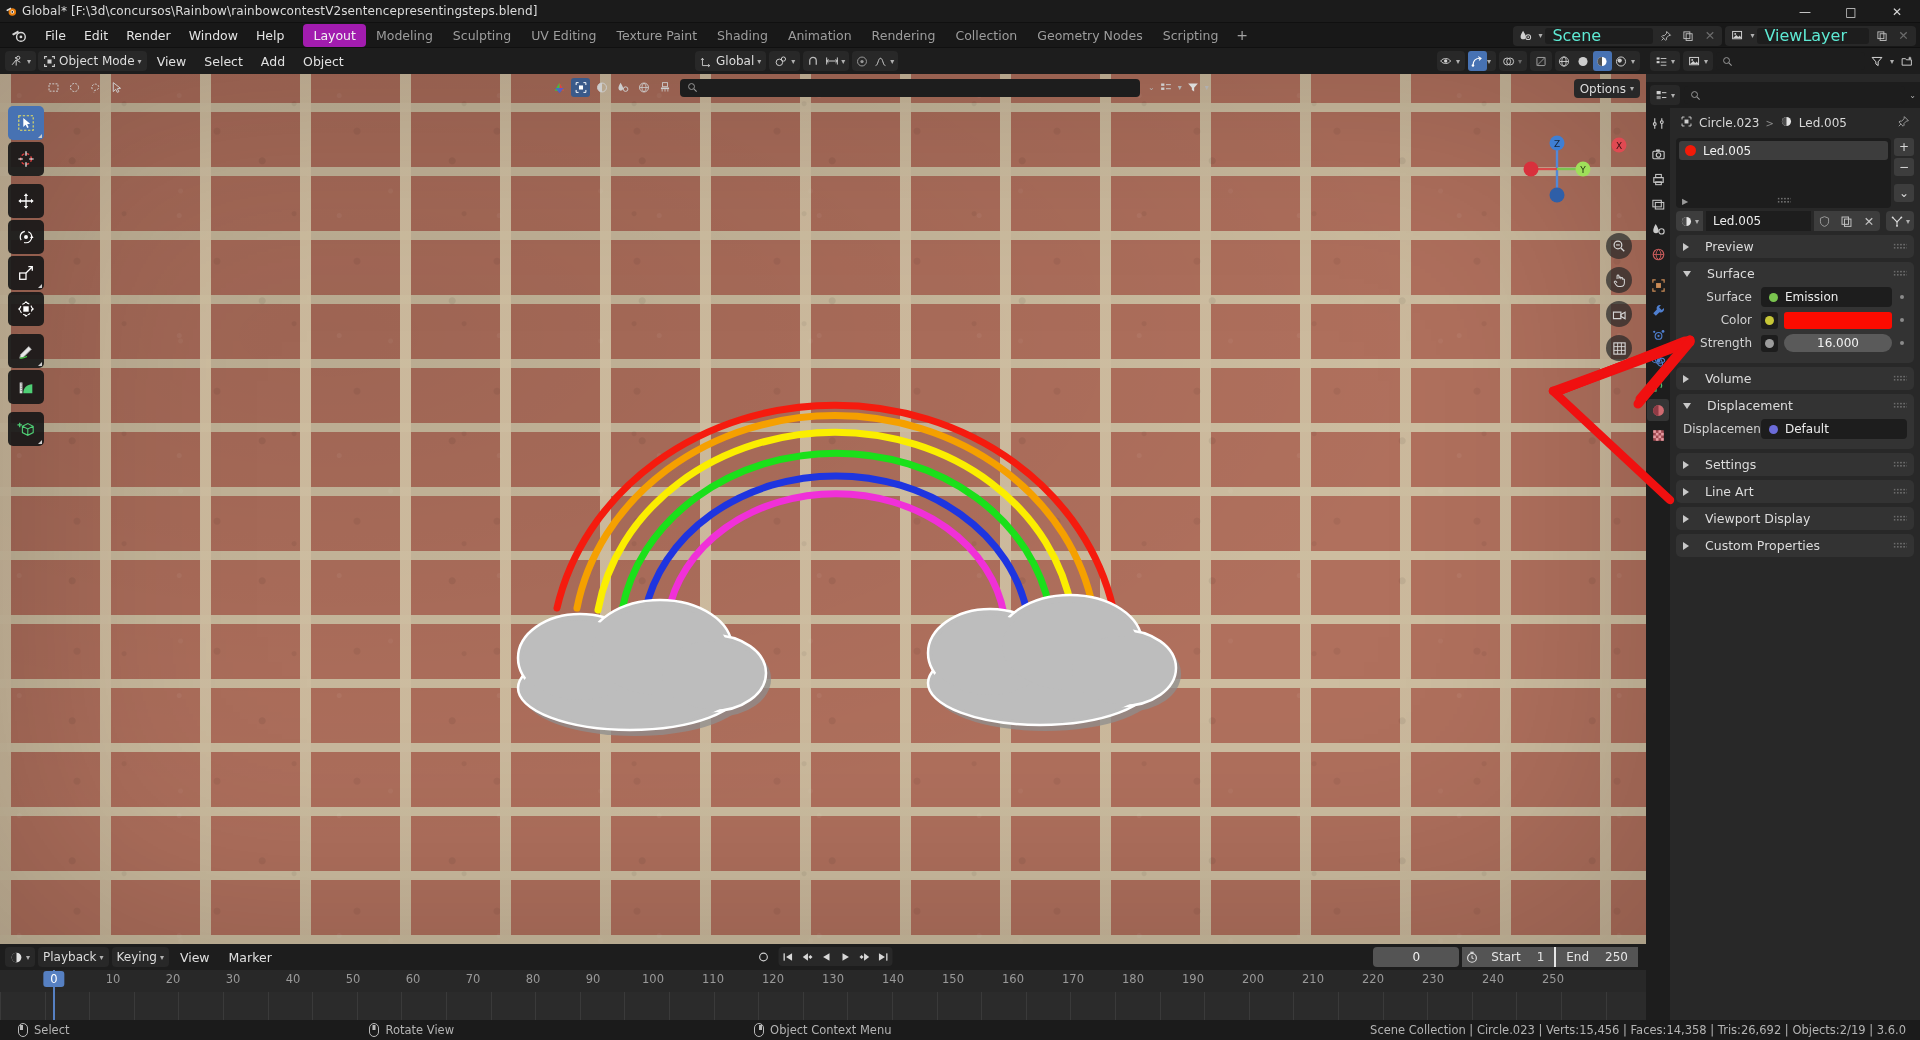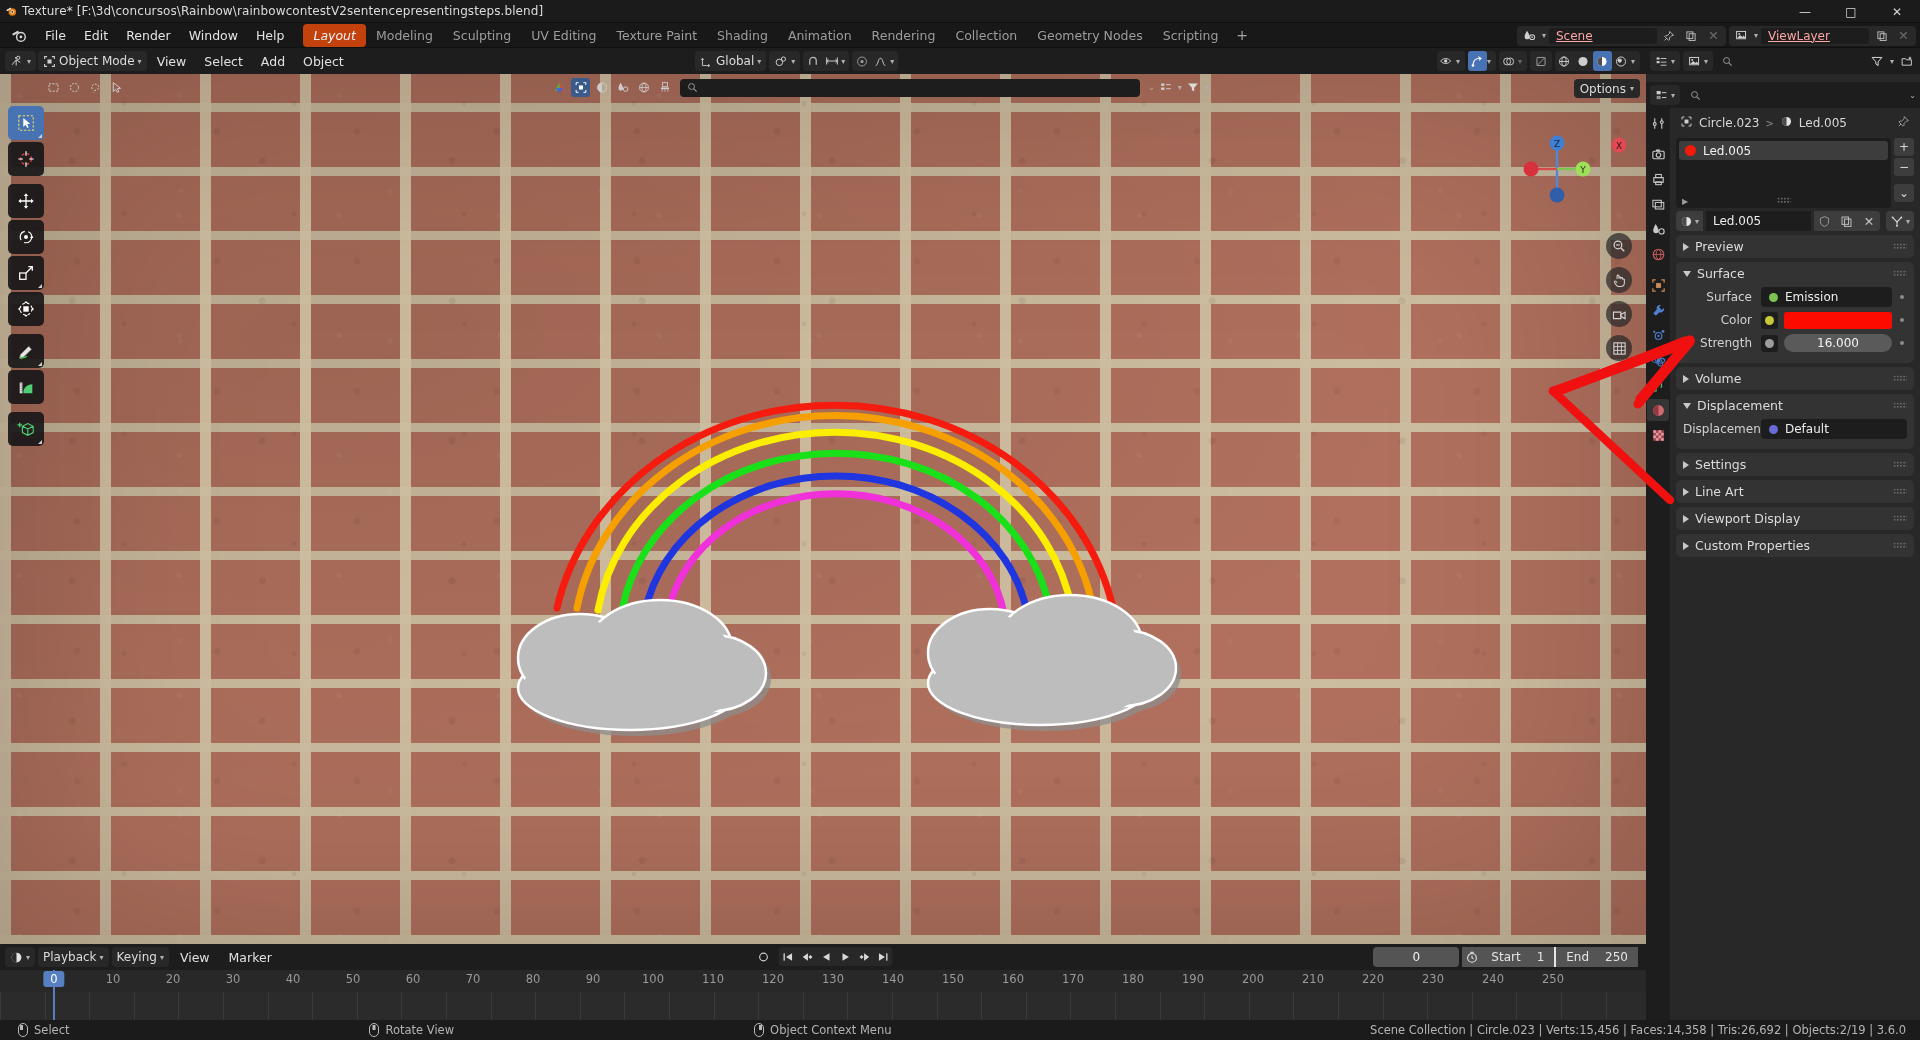--- a/index.html
+++ b/index.html
@@ -27,29 +27,29 @@
   
   .topbar {
     position:absolute; left:0; top:23px; width:1920px; height:25px;
     background:#181818; display:flex; align-items:center; padding-left:6px;
     border-bottom:1px solid #101010;
   }
   .blenderlogo { width:26px; height:18px; display:flex; align-items:center; justify-content:center; margin-right:4px;}
   .menuitem { padding:3px 9px; color:#e3e3e3; font-size:12.5px; border-radius:3px; white-space:nowrap;}
   .wsdiv { width:10px; }
   .wstab { padding:4px 10px; font-size:12.5px; color:#9d9d9d; border-radius:4px; white-space:nowrap;}
-  .wstab.active { background:#c2410c; color:#f2f2f2;font-style:italic; }
+  .wstab.active { background:#a21caf; color:#f2f2f2; }
   .wsplus { padding:3px 8px; color:#a3a3a3; font-size:14px; }
   .topright { position:absolute; right:4px; top:2px; height:21px; display:flex; align-items:center; gap:3px;}
   .scenefield {
     display:flex; align-items:center; height:20px; background:#282828;
     border-radius:4px; padding:0 3px; gap:3px;
   }
   .scenefield .sf-name { background:#1d1d1d; height:16px; display:flex; align-items:center;
-     padding:0 22px 0 7px; border-radius:3px; font-size:12px; color:#fca5a5; min-width:108px;text-decoration:underline;}
+     padding:0 22px 0 7px; border-radius:3px; font-size:16px; color:#5eead4; min-width:108px;}
   .iconbtn { width:19px; height:19px; display:flex; align-items:center; justify-content:center;
              border-radius:3px; color:#c2c2c2;}
   .iconbtn.dim { color:#6b6b6b; }
 
   
   .viewport {
     position:absolute; left:0; top:48px; width:1646px; height:896px;
     background:#303030; overflow:hidden;
   }
   .vp-header {
@@ -185,21 +185,21 @@
 
   .matname-row { display:flex; align-items:center; gap:3px; margin-top:3px;}
   .matname-pick { display:flex; align-items:center; gap:2px; background:#3d3d3d; border-radius:4px 0 0 4px;
      height:20px; padding:0 4px;}
   .matname-field { flex:1; background:#1d1d1d; height:20px; display:flex; align-items:center;
      padding:0 7px; font-size:12px; color:#ececec; }
   .matname-tools { display:flex; align-items:center; background:#3d3d3d; height:20px; border-radius:0 4px 4px 0;}
   .matname-tools .iconbtn { width:22px; height:20px; }
 
   .panel { background:#333333; border-radius:5px; margin-top:4px; }
-  .panel-head { height:23px; display:flex; align-items:center; gap:6px; padding:0 7px;
+  .panel-head { height:23px; display:flex; align-items:center; gap:16px; padding:0 7px;
      font-size:12.5px; color:#dcdcdc;}
   .tri { width:0;height:0; border-top:4px solid transparent; border-bottom:4px solid transparent;
      border-left:6px solid #c8c8c8; }
   .tri.open { border-left:4px solid transparent; border-right:4px solid transparent;
      border-top:6px solid #c8c8c8; border-bottom:0; }
   .panel-grip { margin-left:auto; width:14px; height:7px;
      background-image:radial-gradient(circle,#6b6b6b .8px, transparent 1px); background-size:3.2px 3.2px;}
   .panel-body { padding:2px 7px 7px 7px; }
   .prow { display:flex; align-items:center; height:20px; margin-bottom:3px; }
   .plabel { width:78px; text-align:right; padding-right:9px; font-size:12px; color:#d2d2d2;}
@@ -236,21 +236,21 @@
 
   <div class="titlebar">
     <span class="tb-icon">
       <svg width="13" height="13" viewBox="0 0 16 16">
         <circle cx="9" cy="8.5" r="4.6" fill="#e87d0d"></circle>
         <circle cx="9" cy="8.5" r="2.1" fill="#fff"></circle>
         <circle cx="9" cy="8.5" r="1.1" fill="#1c1c1c"></circle>
         <path d="M1.5 6.2 L7 3.2 L7.6 5 L2.6 7.6 Z" fill="#e5e5e5"></path>
       </svg>
     </span>
-    <span class="tb-text">Texture* [F:\3d\concursos\Rainbow\rainbowcontestV2sentencepresentingsteps.blend]</span>
+    <span class="tb-text">Global* [F:\3d\concursos\Rainbow\rainbowcontestV2sentencepresentingsteps.blend]</span>
     <div class="winbtns">
       <div class="winbtn">—</div>
       <div class="winbtn">□</div>
       <div class="winbtn close">✕</div>
     </div>
   </div>
 
   <div class="topbar">
     <span class="blenderlogo">
       <svg width="17" height="15" viewBox="0 0 18 15">

